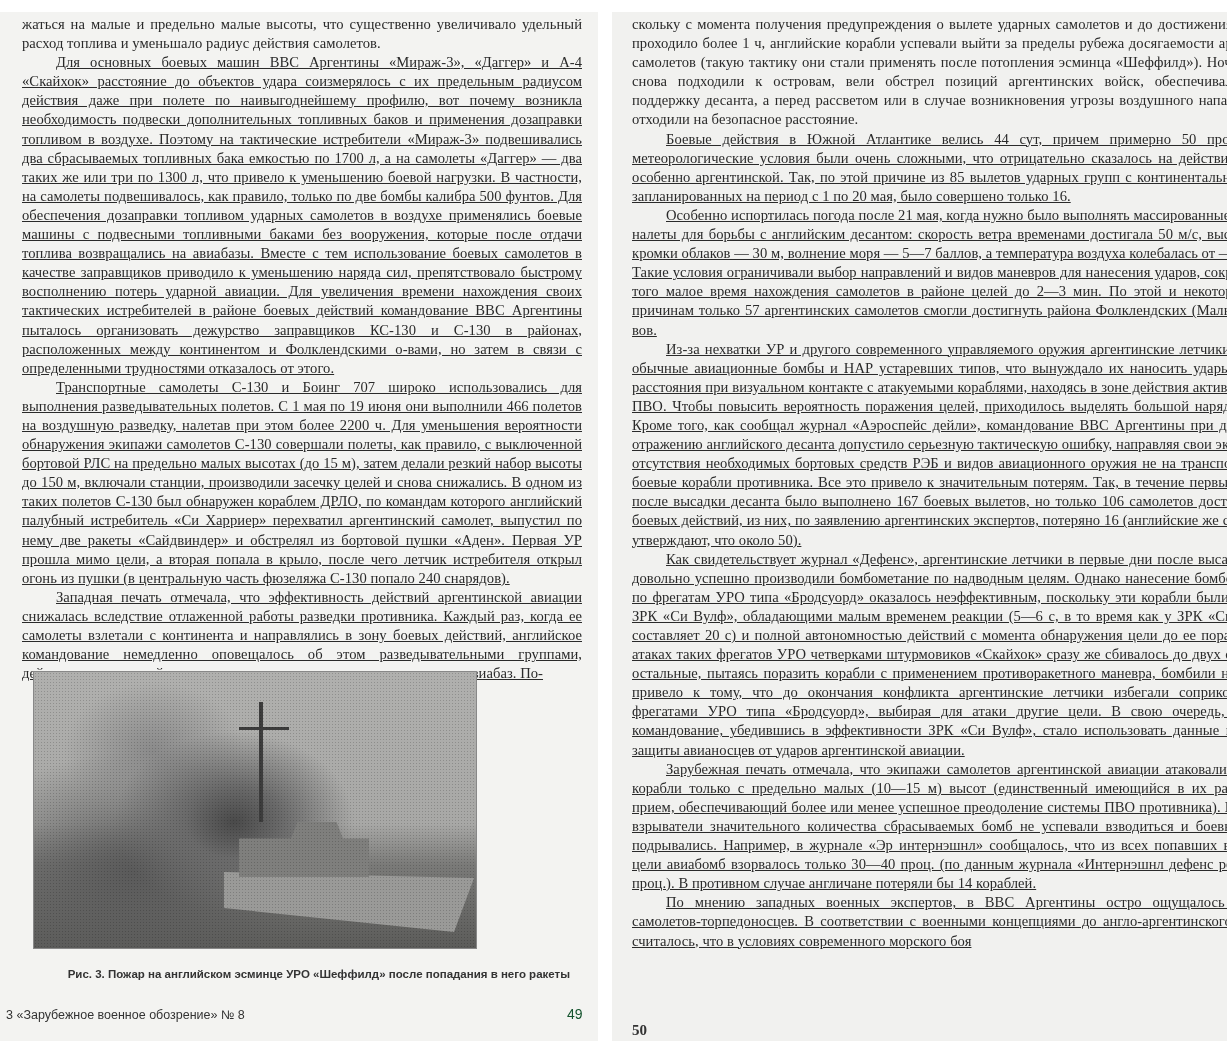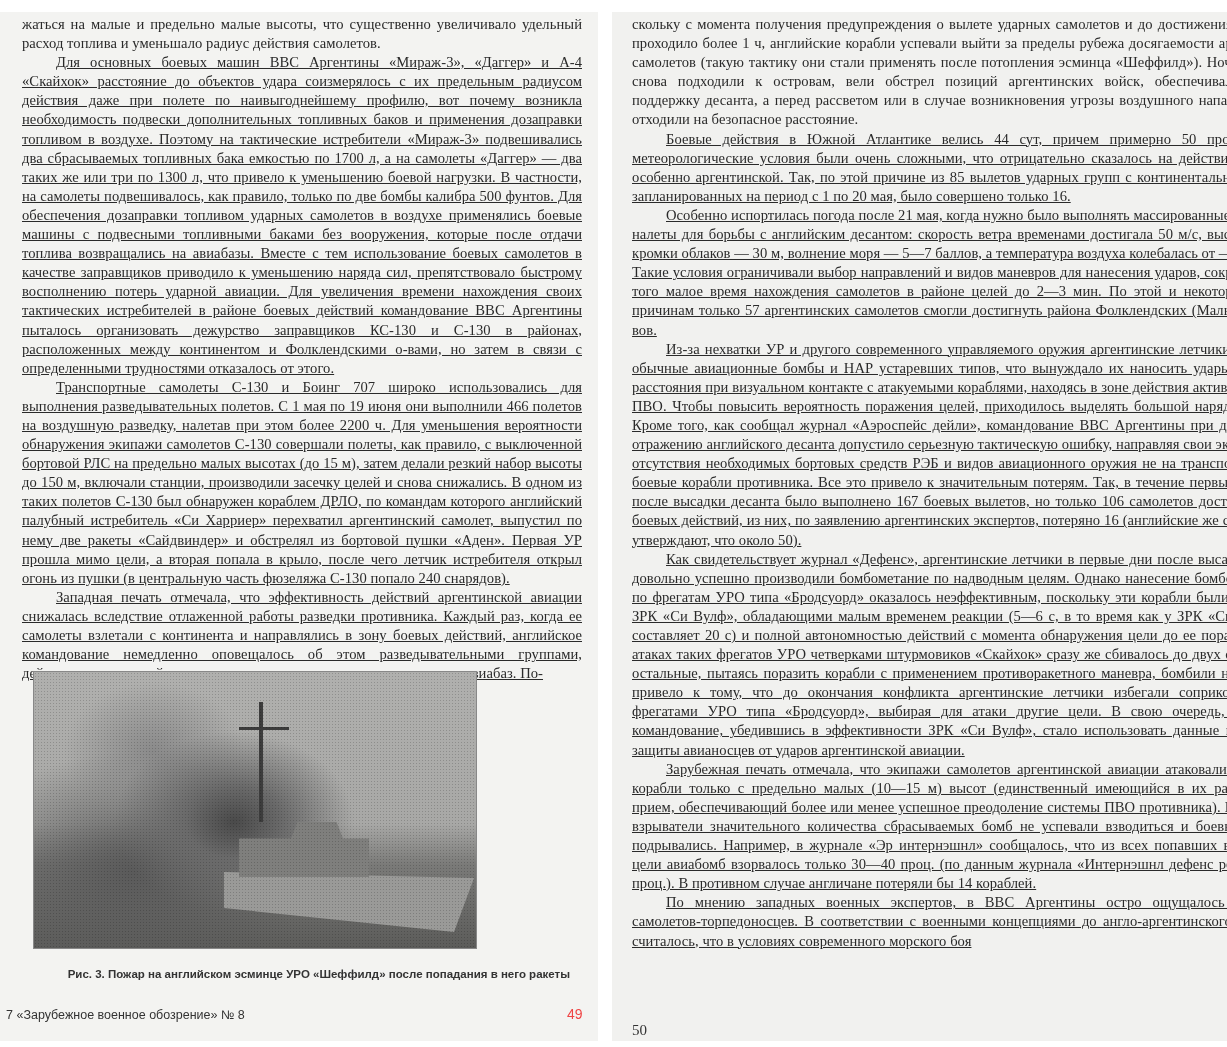--- a/index.html
+++ b/index.html
@@ -59,25 +59,25 @@
     text-align: right; color: #333;
   }
   .footer-left {
     position: absolute; left: 6px; top: 1008px;
     font-family: "Liberation Sans", "DejaVu Sans", sans-serif;
     font-size: 12.5px; color: #333;
   }
   .page-num-left {
     position: absolute; left: 567px; top: 1006px;
     font-family: "Liberation Sans", "DejaVu Sans", sans-serif;
-    font-size: 14px; color: #ef4444;
+    font-size: 14px; color: #14532d;
   }
   .page-num-right {
     position: absolute; left: 20px; top: 1010px;
-    font-size: 15px; color: #333;
+    font-size: 15px; color: #333; font-weight: bold;
   }
 </style>
 </head>
 <body>
 
 <div class="page left">
   <div class="text-block">
     <p>жаться на малые и предельно малые высоты, что существенно увеличивало удельный расход топлива и уменьшало радиус действия самолетов.</p>
     <p class="indent">Для основных боевых машин ВВС Аргентины «Мираж-3», «Даггер» и А-4 «Скайхок» расстояние до объектов удара соизмерялось с их предельным радиусом действия даже при полете по наивыгоднейшему профилю, вот почему возникла необходимость подвески дополнительных топливных баков и применения дозаправки топливом в воздухе. Поэтому на тактические истребители «Мираж-3» подвешивались два сбрасываемых топливных бака емкостью по 1700 л, а на самолеты «Даггер» — два таких же или три по 1300 л, что привело к уменьшению боевой нагрузки. В частности, на самолеты подвешивалось, как правило, только по две бомбы калибра 500 фунтов. Для обеспечения дозаправки топливом ударных самолетов в воздухе применялись боевые машины с подвесными топливными баками без вооружения, которые после отдачи топлива возвращались на авиабазы. Вместе с тем использование боевых самолетов в качестве заправщиков приводило к уменьшению наряда сил, препятствовало быстрому восполнению потерь ударной авиации. Для увеличения времени нахождения своих тактических истребителей в районе боевых действий командование ВВС Аргентины пыталось организовать дежурство заправщиков КС-130 и С-130 в районах, расположенных между континентом и Фолклендскими о-вами, но затем в связи с определенными трудностями отказалось от этого.</p>
     <p class="indent">Транспортные самолеты С-130 и Боинг 707 широко использовались для выполнения разведывательных полетов. С 1 мая по 19 июня они выполнили 466 полетов на воздушную разведку, налетав при этом более 2200 ч. Для уменьшения вероятности обнаружения экипажи самолетов С-130 совершали полеты, как правило, с выключенной бортовой РЛС на предельно малых высотах (до 15 м), затем делали резкий набор высоты до 150 м, включали станции, производили засечку целей и снова снижались. В одном из таких полетов С-130 был обнаружен кораблем ДРЛО, по командам которого английский палубный истребитель «Си Харриер» перехватил аргентинский самолет, выпустил по нему две ракеты «Сайдвиндер» и обстрелял из бортовой пушки «Аден». Первая УР прошла мимо цели, а вторая попала в крыло, после чего летчик истребителя открыл огонь из пушки (в центральную часть фюзеляжа С-130 попало 240 снарядов).</p>
@@ -87,21 +87,21 @@
 
 <div class="photo" title="Фотография горящего эсминца «Шеффилд»">
   <div class="ship-hull"></div>
   <div class="ship-super"></div>
   <div class="mast"></div>
   <div class="mast-bar"></div>
   <div class="halftone"></div>
 </div>
 
 <div class="caption">Рис. 3. Пожар на английском эсминце УРО «Шеффилд» после попадания в него ракеты</div>
-<div class="footer-left">7 «Зарубежное военное обозрение» № 8</div>
+<div class="footer-left">3 «Зарубежное военное обозрение» № 8</div>
 <div class="page-num-left">49</div>
 
 <div class="page right">
   <div class="text-block">
     <p>скольку с момента получения предупреждения о вылете ударных самолетов и до достижения ими целей проходило более 1 ч, английские корабли успевали выйти за пределы рубежа досягаемости аргентинских самолетов (такую тактику они стали применять после потопления эсминца «Шеффилд»). Ночью корабли снова подходили к островам, вели обстрел позиций аргентинских войск, обеспечивали огневую поддержку десанта, а перед рассветом или в случае возникновения угрозы воздушного нападения снова отходили на безопасное расстояние.</p>
     <p class="indent">Боевые действия в Южной Атлантике велись 44 сут, причем примерно 50 проц. времени метеорологические условия были очень сложными, что отрицательно сказалось на действиях авиации, особенно аргентинской. Так, по этой причине из 85 вылетов ударных групп с континентальных авиабаз, запланированных на период с 1 по 20 мая, было совершено только 16.</p>
     <p class="indent">Особенно испортилась погода после 21 мая, когда нужно было выполнять массированные воздушные налеты для борьбы с английским десантом: скорость ветра временами достигала 50 м/с, высота нижней кромки облаков — 30 м, волнение моря — 5—7 баллов, а температура воздуха колебалась от —5° до +5°С. Такие условия ограничивали выбор направлений и видов маневров для нанесения ударов, сократили и без того малое время нахождения самолетов в районе целей до 2—3 мин. По этой и некоторым другим причинам только 57 аргентинских самолетов смогли достигнуть района Фолклендских (Мальвинских) о-вов.</p>
     <p class="indent">Из-за нехватки УР и другого современного управляемого оружия аргентинские летчики применяли обычные авиационные бомбы и НАР устаревших типов, что вынуждало их наносить удары с близкого расстояния при визуальном контакте с атакуемыми кораблями, находясь в зоне действия активных средств ПВО. Чтобы повысить вероятность поражения целей, приходилось выделять большой наряд самолетов. Кроме того, как сообщал журнал «Аэроспейс дейли», командование ВВС Аргентины при действиях по отражению английского десанта допустило серьезную тактическую ошибку, направляя свои экипажи из-за отсутствия необходимых бортовых средств РЭБ и видов авиационного оружия не на транспортные, а на боевые корабли противника. Все это привело к значительным потерям. Так, в течение первых пяти дней после высадки десанта было выполнено 167 боевых вылетов, но только 106 самолетов достигли района боевых действий, из них, по заявлению аргентинских экспертов, потеряно 16 (английские же специалисты утверждают, что около 50).</p>
     <p class="indent">Как свидетельствует журнал «Дефенс», аргентинские летчики в первые дни после высадки десанта довольно успешно производили бомбометание по надводным целям. Однако нанесение бомбовых ударов по фрегатам УРО типа «Бродсуорд» оказалось неэффективным, поскольку эти корабли были вооружены ЗРК «Си Вулф», обладающими малым временем реакции (5—6 с, в то время как у ЗРК «Си Дарт» оно составляет 20 с) и полной автономностью действий с момента обнаружения цели до ее поражения. При атаках таких фрегатов УРО четверками штурмовиков «Скайхок» сразу же сбивалось до двух самолетов, а остальные, пытаясь поразить корабли с применением противоракетного маневра, бомбили неточно. Это привело к тому, что до окончания конфликта аргентинские летчики избегали соприкосновения с фрегатами УРО типа «Бродсуорд», выбирая для атаки другие цели. В свою очередь, английское командование, убедившись в эффективности ЗРК «Си Вулф», стало использовать данные корабли для защиты авианосцев от ударов аргентинской авиации.</p>
     <p class="indent">Зарубежная печать отмечала, что экипажи самолетов аргентинской авиации атаковали английские корабли только с предельно малых (10—15 м) высот (единственный имеющийся в их распоряжении прием, обеспечивающий более или менее успешное преодоление системы ПВО противника). В результате взрыватели значительного количества сбрасываемых бомб не успевали взводиться и боевые части не подрывались. Например, в журнале «Эр интернэшнл» сообщалось, что из всех попавших в надводные цели авиабомб взорвалось только 30—40 проц. (по данным журнала «Интернэшнл дефенс ревью» — 20 проц.). В противном случае англичане потеряли бы 14 кораблей.</p>

